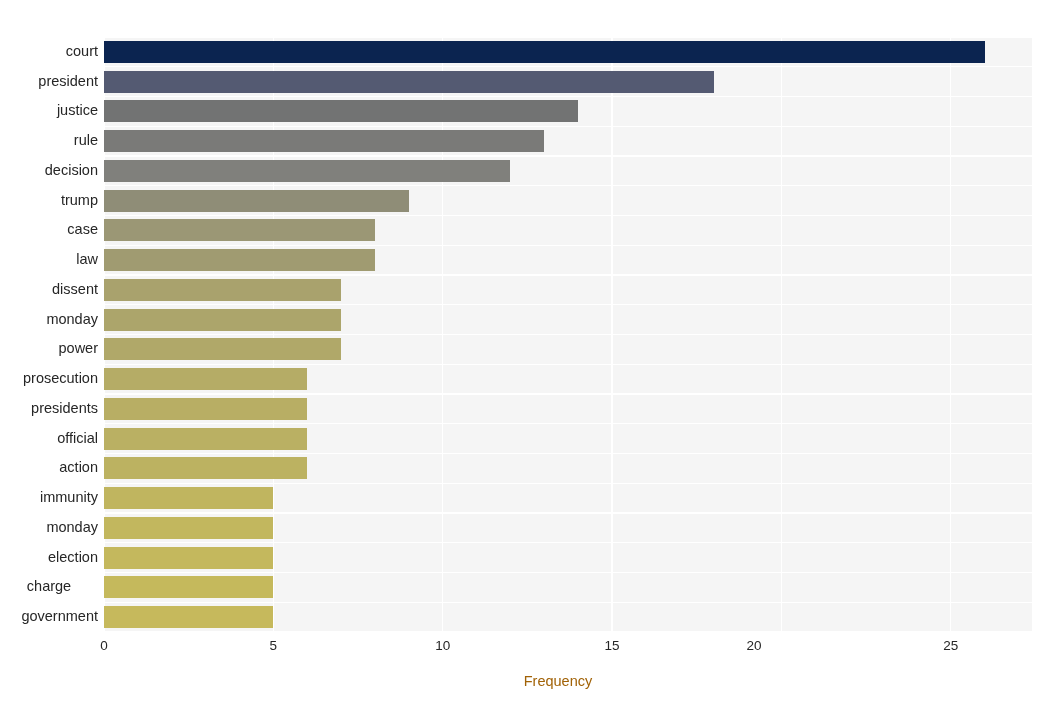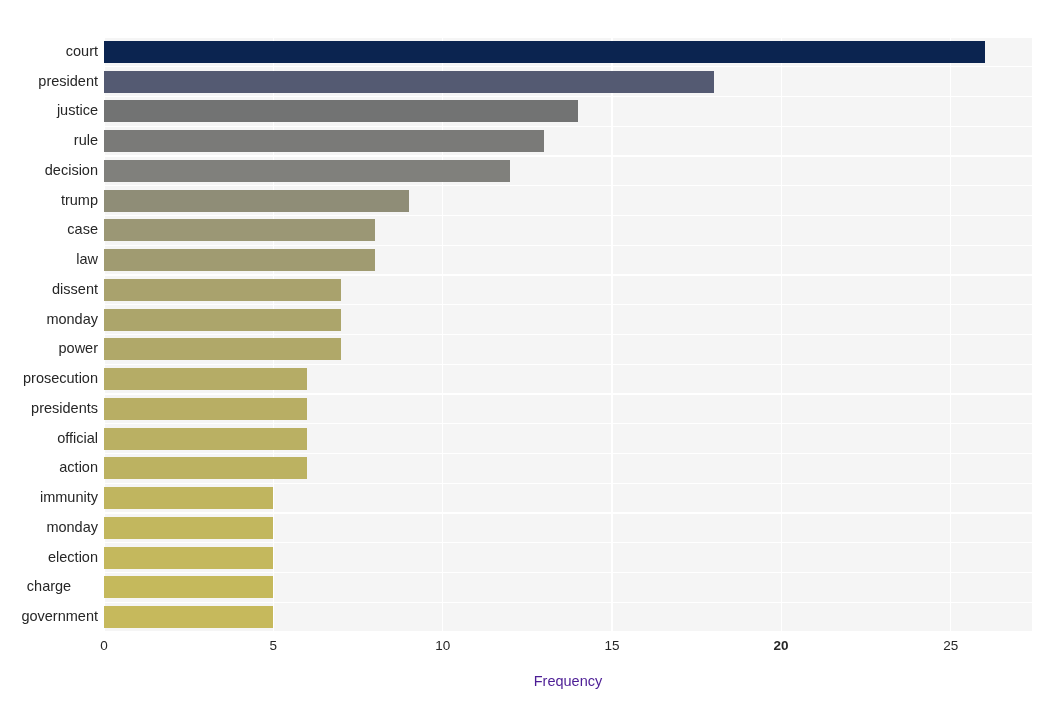--- a/index.html
+++ b/index.html
@@ -108,26 +108,26 @@
     top: 0;
     width: 60px;
     margin-left: -30px;
     text-align: center;
     font-size: 13.5px;
     color: #262626;
   }
 
   #xaxis-label {
     position: absolute;
-    left: 104px;
+    left: 94px;
     top: 673px;
     width: 928px;
     text-align: center;
     font-size: 14.5px;
-    color: #4c1d95;
+    color: #a16207;
   }
 </style>
 </head>
 <body>
 
 <div id="figure">
 
 
   <div id="plot-area">
     <div id="grid-layer">
@@ -203,19 +203,19 @@
       <div class="ytick-label" style="top: 481.875px;">monday</div>
       <div class="ytick-label" style="top: 511.625px;">election</div>
       <div class="ytick-label" style="top: 541.375px; text-align: center;">charge</div>
       <div class="ytick-label" style="top: 571.125px;">government</div>
     </div>
   <div id="xtick-layer">
       <div class="xtick-label" style="left: 104px;">0</div>
       <div class="xtick-label" style="left: 273.343px;">5</div>
       <div class="xtick-label" style="left: 442.686px;">10</div>
       <div class="xtick-label" style="left: 612.029px;">15</div>
-      <div class="xtick-label" style="left: 781px; font-weight: bold;">20</div>
+      <div class="xtick-label" style="left: 754px;">20</div>
       <div class="xtick-label" style="left: 950.715px;">25</div>
     </div>
 
   <div id="xaxis-label">Frequency</div>
 
 </div>
 
 </body></html>

